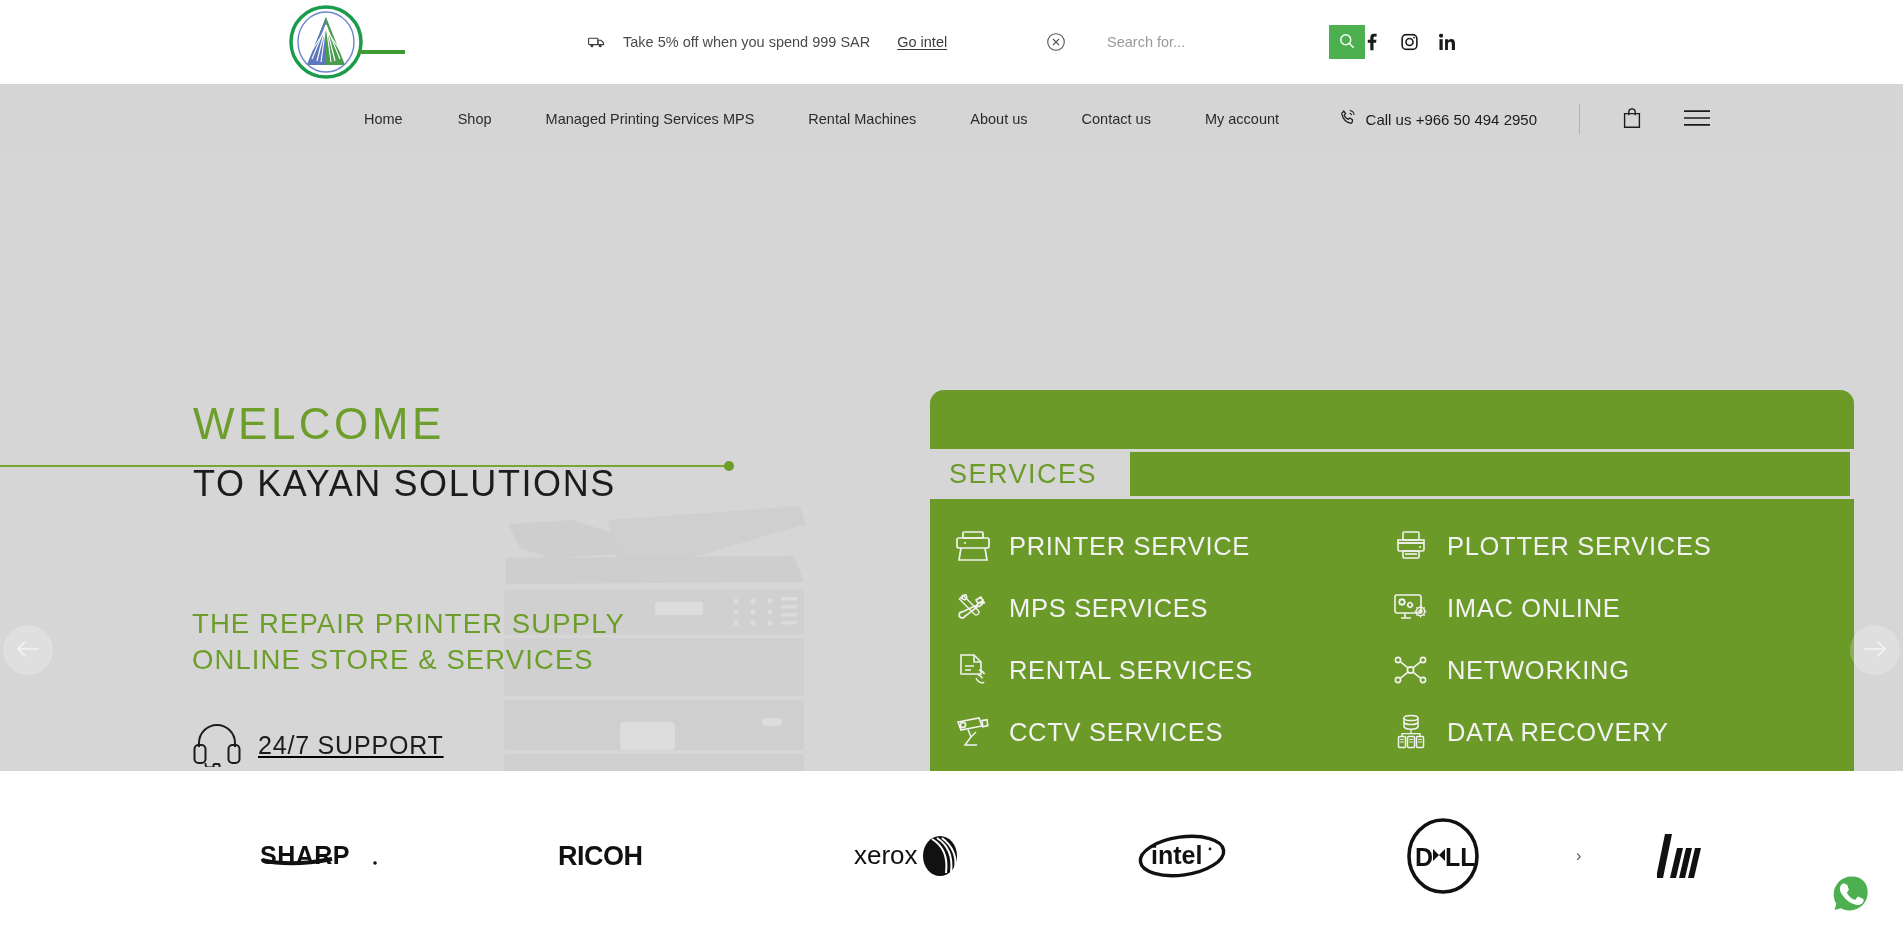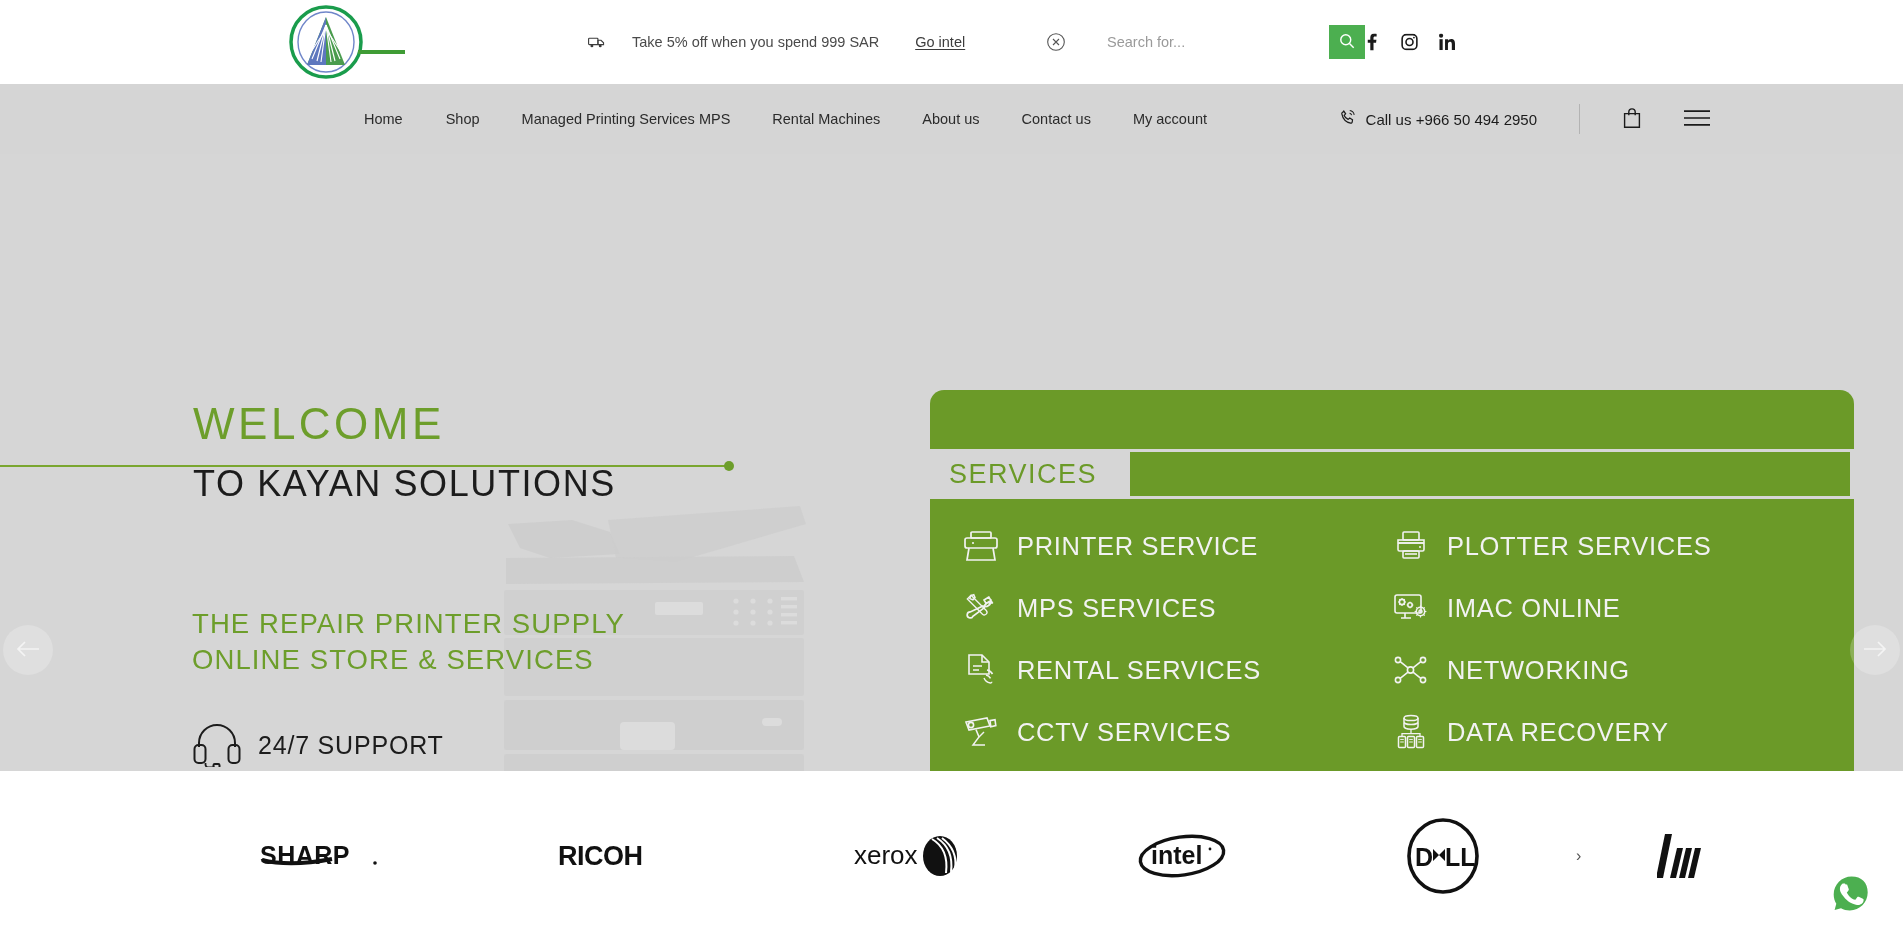--- a/index.html
+++ b/index.html
@@ -24,21 +24,21 @@
     width: 78px; height: 78px;
   }
   .logo svg { display: block; }
 
   .promo {
     position: absolute;
     left: 588px; top: 50%;
     transform: translateY(-50%);
     display: flex;
     align-items: center;
-    gap: 27px;
+    gap: 18px;
     font-size: 14.5px;
     color: #4a4a4a;
     white-space: nowrap;
   }
   .promo .truck { display: flex; align-items: center; color: #3c3c3c; }
   .promo-link {
     margin-left: 9px;
     color: #3c3c3c;
     text-decoration: underline;
     text-underline-offset: 2px;
@@ -106,21 +106,21 @@
     background: #d5d5d5;
     display: flex;
     align-items: center;
   }
   .nav-links {
     position: absolute;
     left: 364px; top: 0;
     height: 100%;
     display: flex;
     align-items: center;
-    gap: 0;
+    gap: 12px;
     list-style: none;
   }
   .nav-links li {
     position: relative;
     height: 100%;
     display: flex;
     align-items: center;
     padding: 0 21px;
     font-size: 14.5px;
     color: #2b2b2b;
@@ -220,20 +220,21 @@
     color: #6d9e2b;
     white-space: nowrap;
   }
 
   .support {
     position: absolute;
     left: 192px; top: 565px;
     display: flex;
     align-items: center;
     gap: 16px;
+    text-decoration: underline;
   }
   .support-text {
     font-size: 25px;
     letter-spacing: 0.8px;
     color: #1c1c1c;
   }
 
   .printer-illo {
     position: absolute;
     left: 500px; top: 348px;
@@ -270,21 +271,21 @@
     left: 200px; top: 62px;
     right: 4px;
     height: 44px;
     background: #6b9a28;
   }
 
   .svc-grid {
     position: absolute;
     left: 0; top: 125px;
     width: 100%;
-    padding: 0 32px;
+    padding: 0 24px;
     display: grid;
     grid-template-columns: 1fr 1fr;
     grid-auto-rows: 62px;
     row-gap: 0px;
     column-gap: 0px;
     align-items: center;
   }
   .svc-item {
     display: flex;
     align-items: center;

